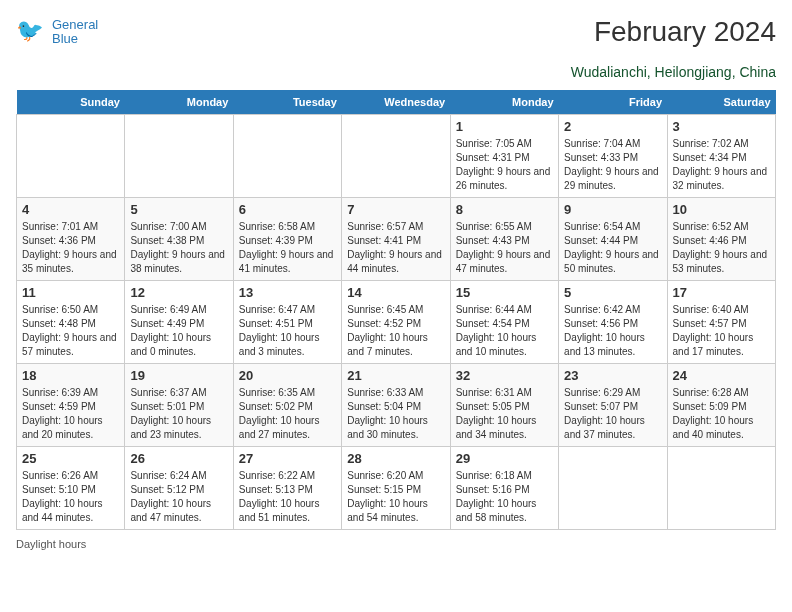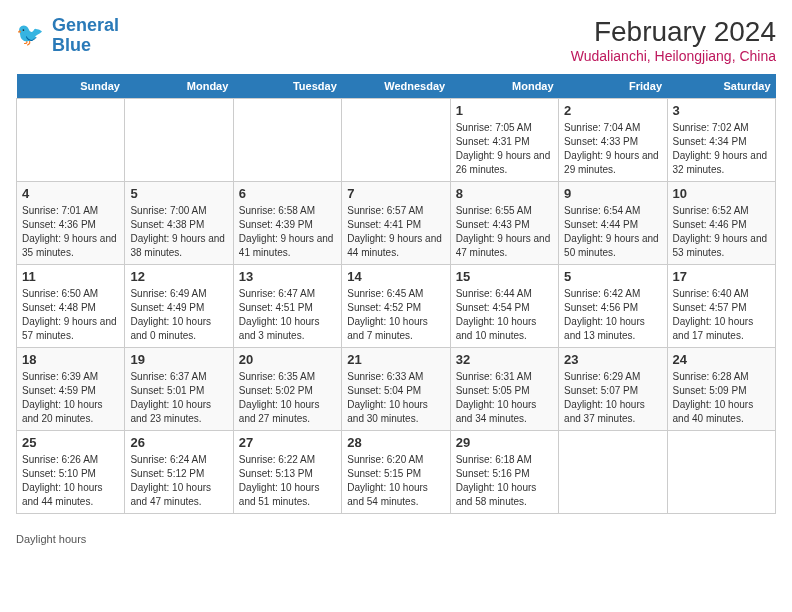--- a/index.html
+++ b/index.html
@@ -15,41 +15,42 @@
       justify-content: space-between;
       align-items: flex-start;
       margin-bottom: 10px;
     }
     .logo {
       display: flex;
       align-items: center;
       gap: 4px;
     }
     .logo-text {
-      font-size: 18px;
-      font-weight: bold;
+      font-size: 13px;
+      font-weight: normal;
       color: #333;
       line-height: 1.1;
     }
     .logo-text .blue { color: #2a7ab8; }
     .logo-bird {
       width: 32px;
       height: 32px;
     }
     .title-block {
       text-align: right;
     }
     .title-block .month-year {
       font-size: 28px;
       color: #333;
       font-weight: normal;
     }
     .title-block .location {
       font-size: 14px;
-      color: #be185d;
+      color: #14532d;
+      margin-top: 16px;
     }
     table {
       width: 100%;
       border-collapse: collapse;
       font-size: 10px;
     }
     thead tr th {
       background-color: #2a7ab8;
       color: #fff;
       text-align: right;
@@ -74,21 +75,21 @@
     tbody tr td .day-info {
       font-size: 10px;
       line-height: 1.4;
       color: #333;
     }
     tbody tr:nth-child(even) td {
       background-color: #f9f9f9;
     }
     .empty { background: #fff !important; }
     .footer {
-      margin-top: 19px;
+      margin-top: 8px;
       font-size: 11px;
       color: #555;
     }
   </style>
 </head>
 <body>
 
 <div class="header">
   <div class="logo">
     <svg class="logo-bird" viewBox="0 0 40 40" xmlns="http://www.w3.org/2000/svg">

